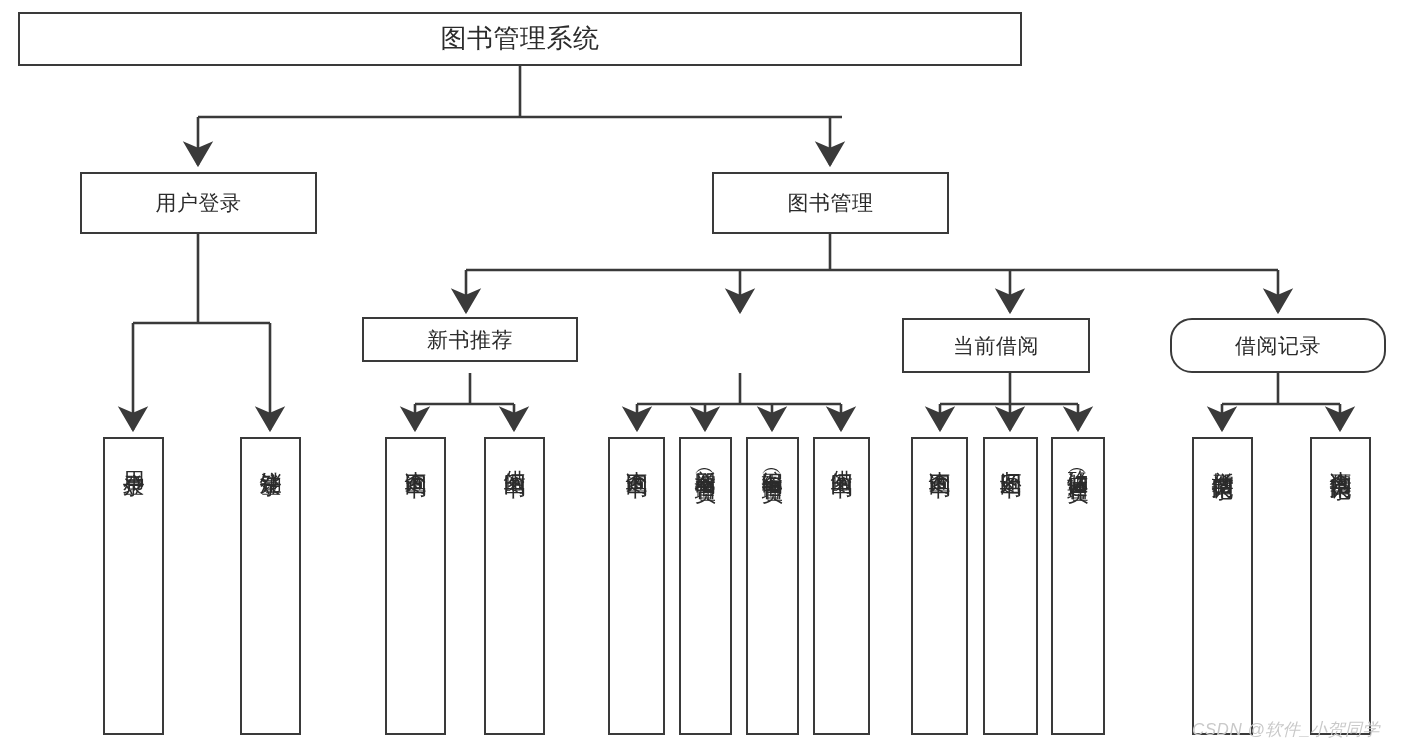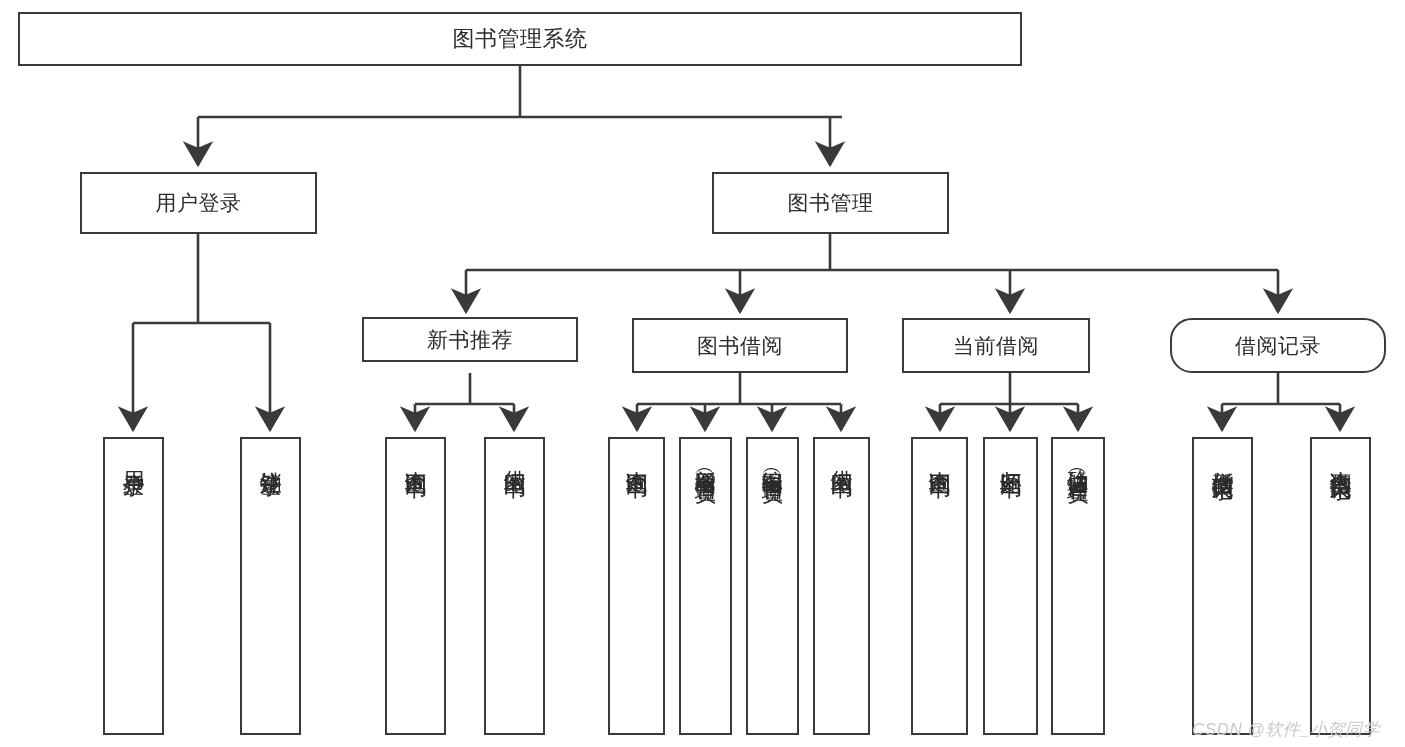--- a/index.html
+++ b/index.html
@@ -42,21 +42,21 @@
     text-align: center;
     letter-spacing: 0.5px;
   }
   
   .node.h .node-label {
     font-size: 21px;
     line-height: 1.2;
     white-space: nowrap;
   }
   .node.root .node-label {
-    font-size: 22px;
+    font-size: 26px;
   }
   
   .node.v {
     align-items: flex-start;
     padding-top: 14px;
   }
   .node.v .node-label {
     writing-mode: vertical-rl;
     text-orientation: upright;
     font-size: 22px;
@@ -141,23 +141,20 @@
   </div>
 
   <div class="node h" style="left:712px; top:172px; width:237px; height:62px;justify-content:center;">
     <span class="node-label">图书管理</span>
   </div>
 
   <div class="node h" style="left:362px; top:317px; width:216px; height:45px;">
     <span class="node-label">新书推荐</span>
   </div>
 
-  <div class="node h" style="left:632px; top:318px; width:216px; height:55px;">
-    <span class="node-label">图书借阅</span>
-  </div>
 
   <div class="node h" style="left:902px; top:318px; width:188px; height:55px;">
     <span class="node-label">当前借阅</span>
   </div>
 
   <div class="node h" style="left:1170px; top:318px; width:216px; height:55px;border-radius:22px;">
     <span class="node-label">借阅记录</span>
   </div>
 
   <div class="node v" style="left:103px; top:437px; width:61px; height:298px;">

